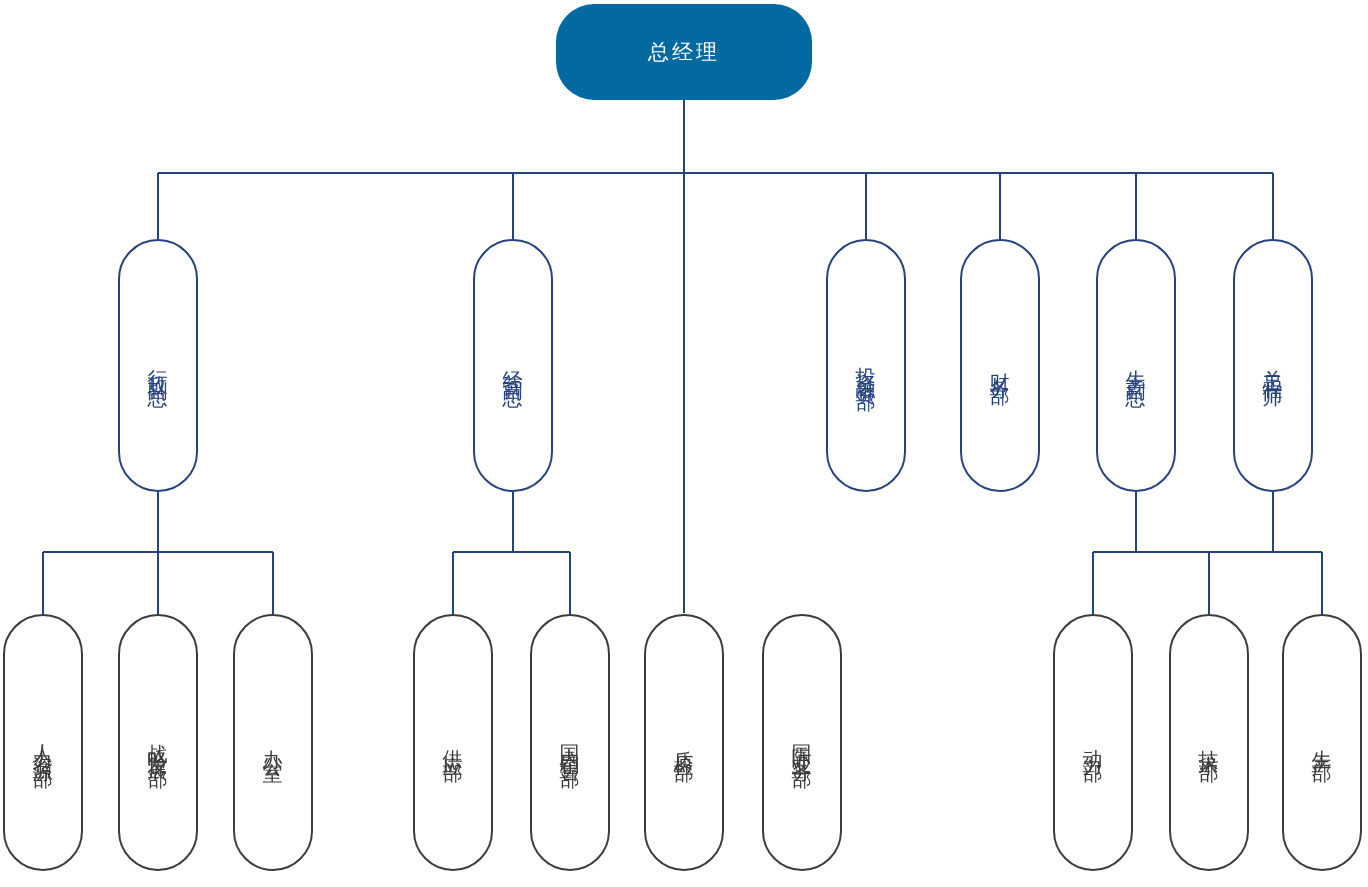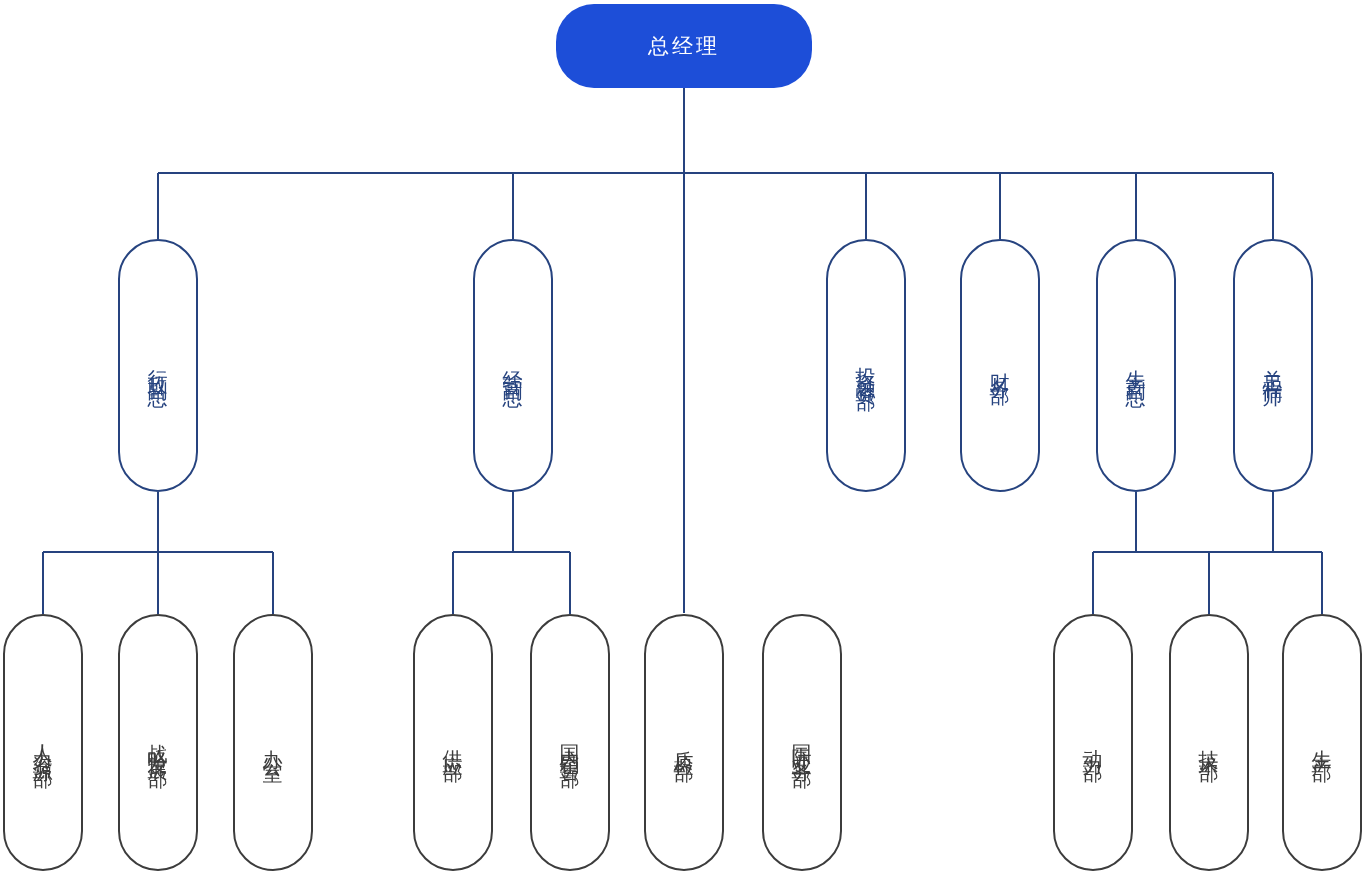--- a/index.html
+++ b/index.html
@@ -29,22 +29,22 @@
   .node {
     position: absolute;
     box-sizing: border-box;
     display: flex;
     align-items: center;
     justify-content: center;
     background: #ffffff;
   }
   .root {
     left: 556px; top: 4px;
-    width: 256px; height: 84px;
-    background: #1d4ed8;
+    width: 256px; height: 96px;
+    background: #0369a1;
     border-radius: 38px;
     color: #ffffff;
     font-size: 21px;
     letter-spacing: 3px;
   }
   .pill {
     width: 80px;
     border-radius: 40px;
     border: 2px solid;
   }

